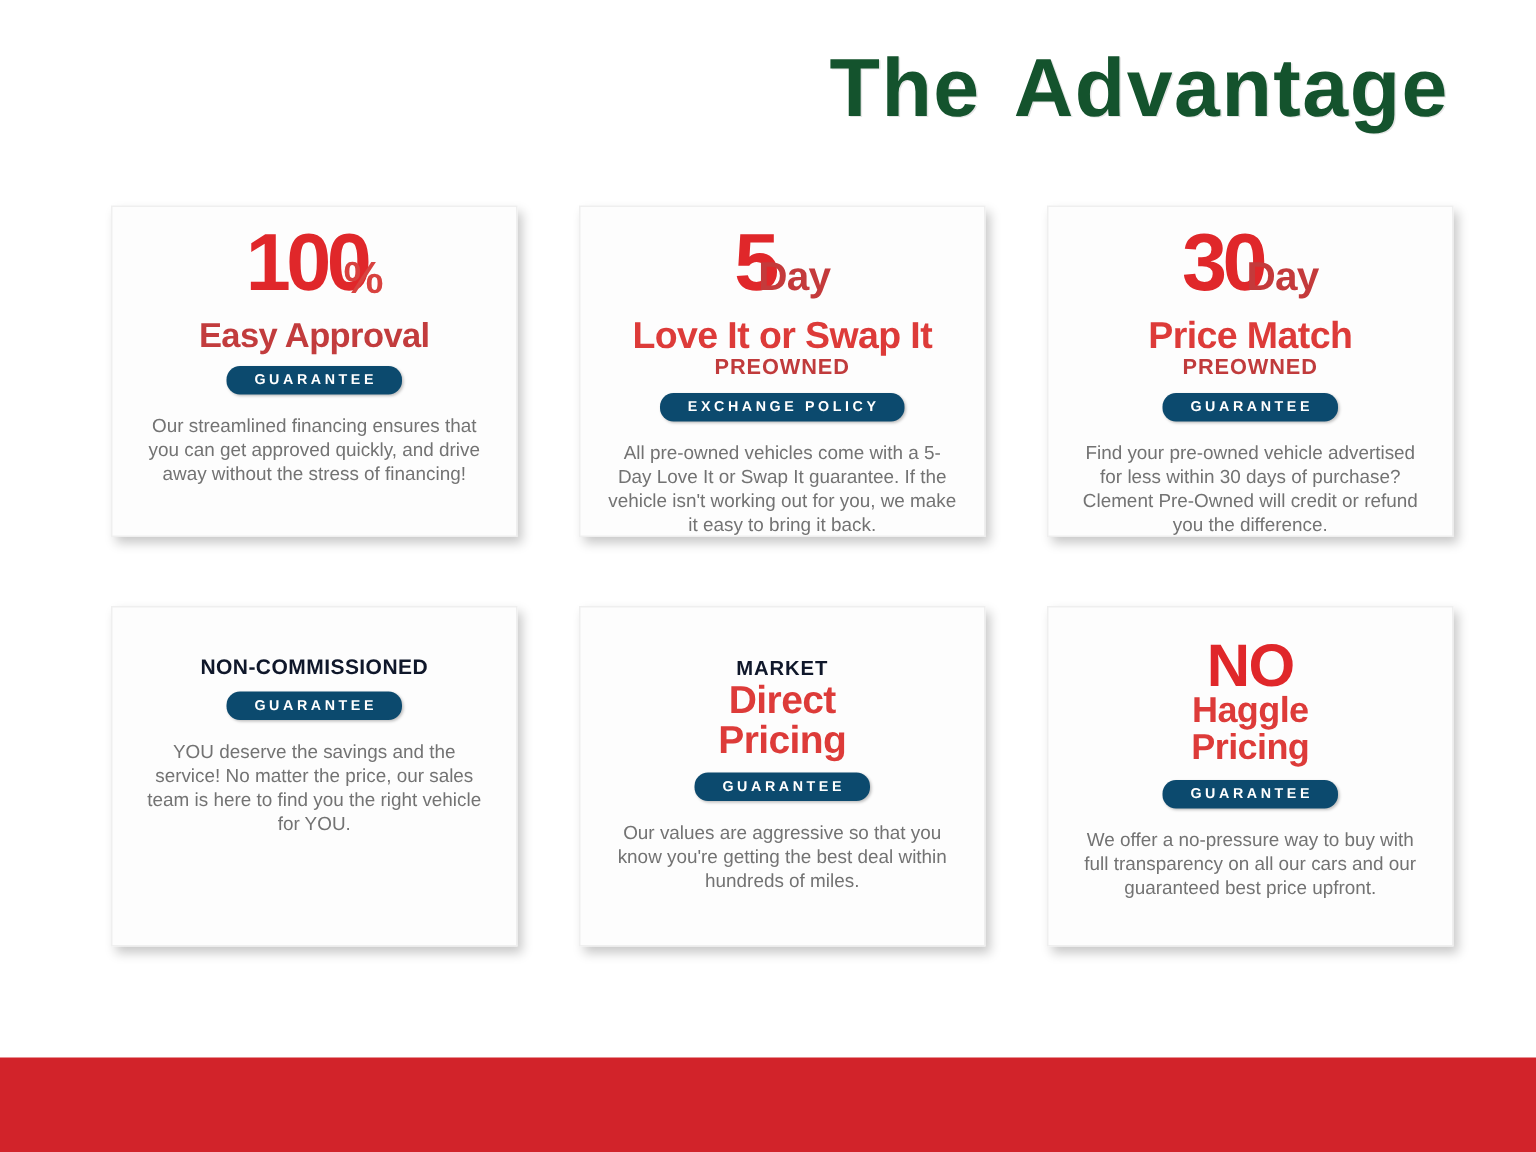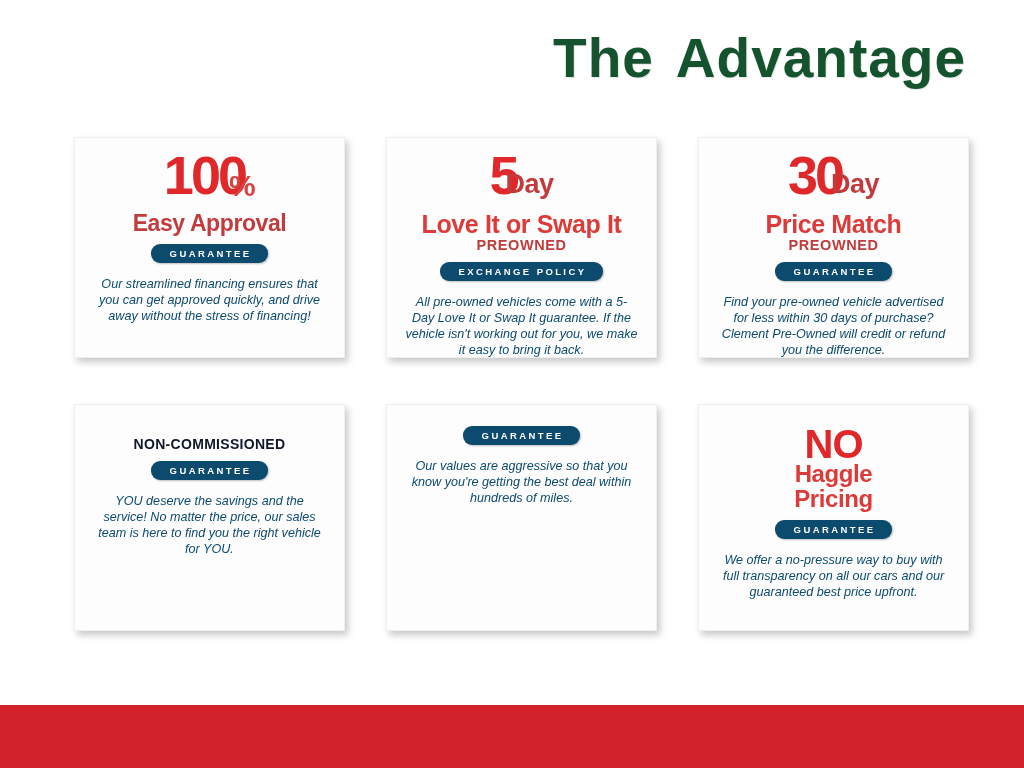--- a/index.html
+++ b/index.html
@@ -137,26 +137,25 @@
     border-radius: 9px;
     margin-top: 7px;
     display: inline-block;
     white-space: nowrap;
     box-shadow: 1px 1px 2px rgba(0,0,0,0.25);
   }
 
   
   .card-body {
     font-size: 12.6px;
-    color: #0c4a6e;
+    color: #737373;
     text-align: center;
     line-height: 1.28;
     margin-top: 13px;
     padding: 0 6px;
-    font-style: italic;
   }
 
   
   .bottom-bar {
     position: absolute;
     left: 0;
     bottom: 0;
     width: 1024px;
     height: 63px;
     background: #d2232a;
@@ -213,20 +212,24 @@
 
   <div class="advantage-card row2">
     <div class="headline" style="margin-top:18px;">
       <div class="eyebrow">NON-COMMISSIONED</div>
     </div>
     <span class="badge">GUARANTEE</span>
     <div class="card-body">YOU deserve the savings and the service! No matter the price, our sales team is here to find you the right vehicle for YOU.</div>
   </div>
 
   <div class="advantage-card row2">
+    <div class="headline" style="margin-top:20px;">
+      <div class="eyebrow small">MARKET</div>
+      <div class="sub-main bright" style="font-size:26px; max-width:120px; margin:0 auto;">Direct Pricing</div>
+    </div>
     <span class="badge">GUARANTEE</span>
     <div class="card-body">Our values are aggressive so that you know you're getting the best deal within hundreds of miles.</div>
   </div>
 
   <div class="advantage-card row2">
     <div class="headline" style="margin-top:8px;">
       <div class="hero-line">
         <span class="hero-num" style="font-size:40px; letter-spacing:-1px;">NO</span>
       </div>
       <div class="sub-main bright" style="font-size:24px; max-width:110px; margin:0 auto;">Haggle Pricing</div>

